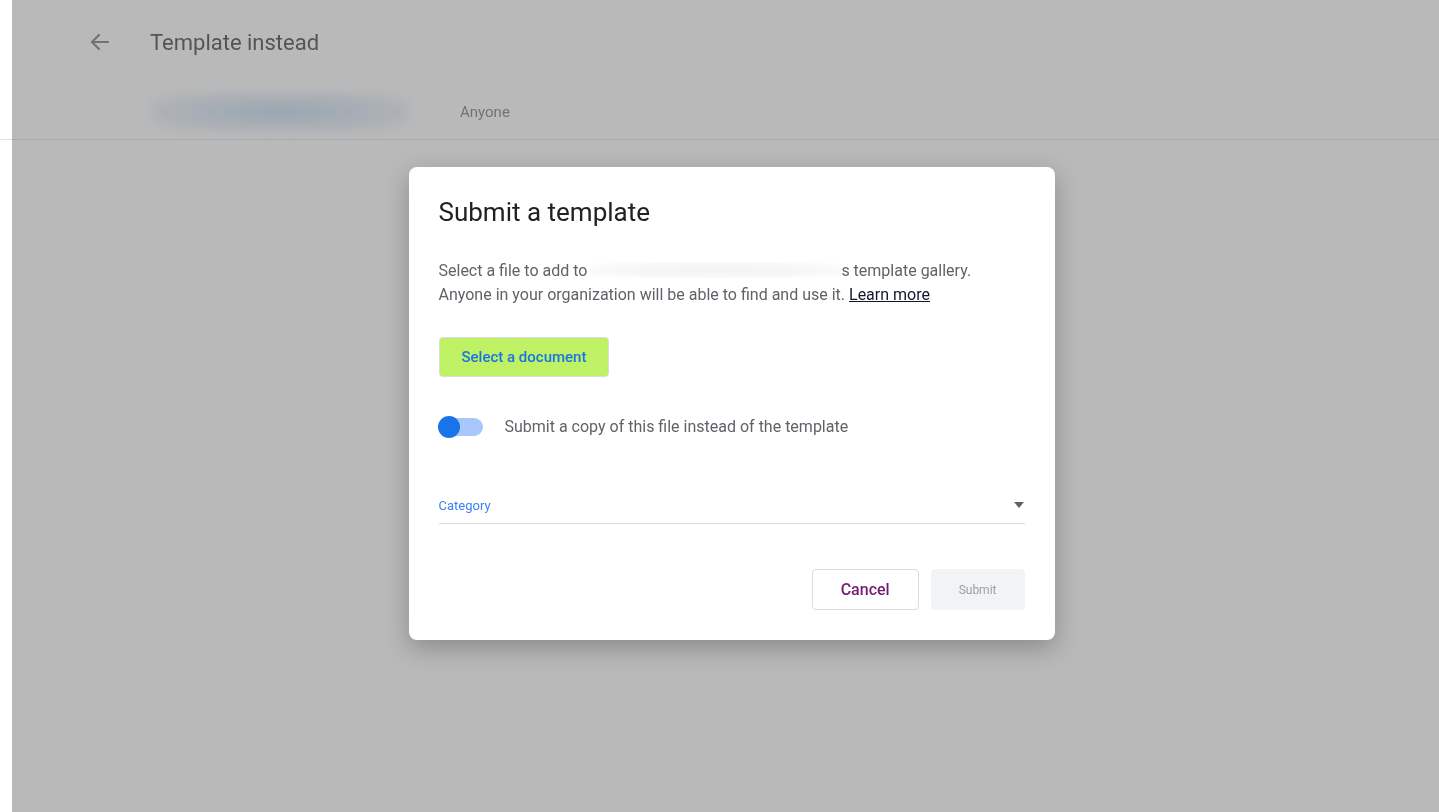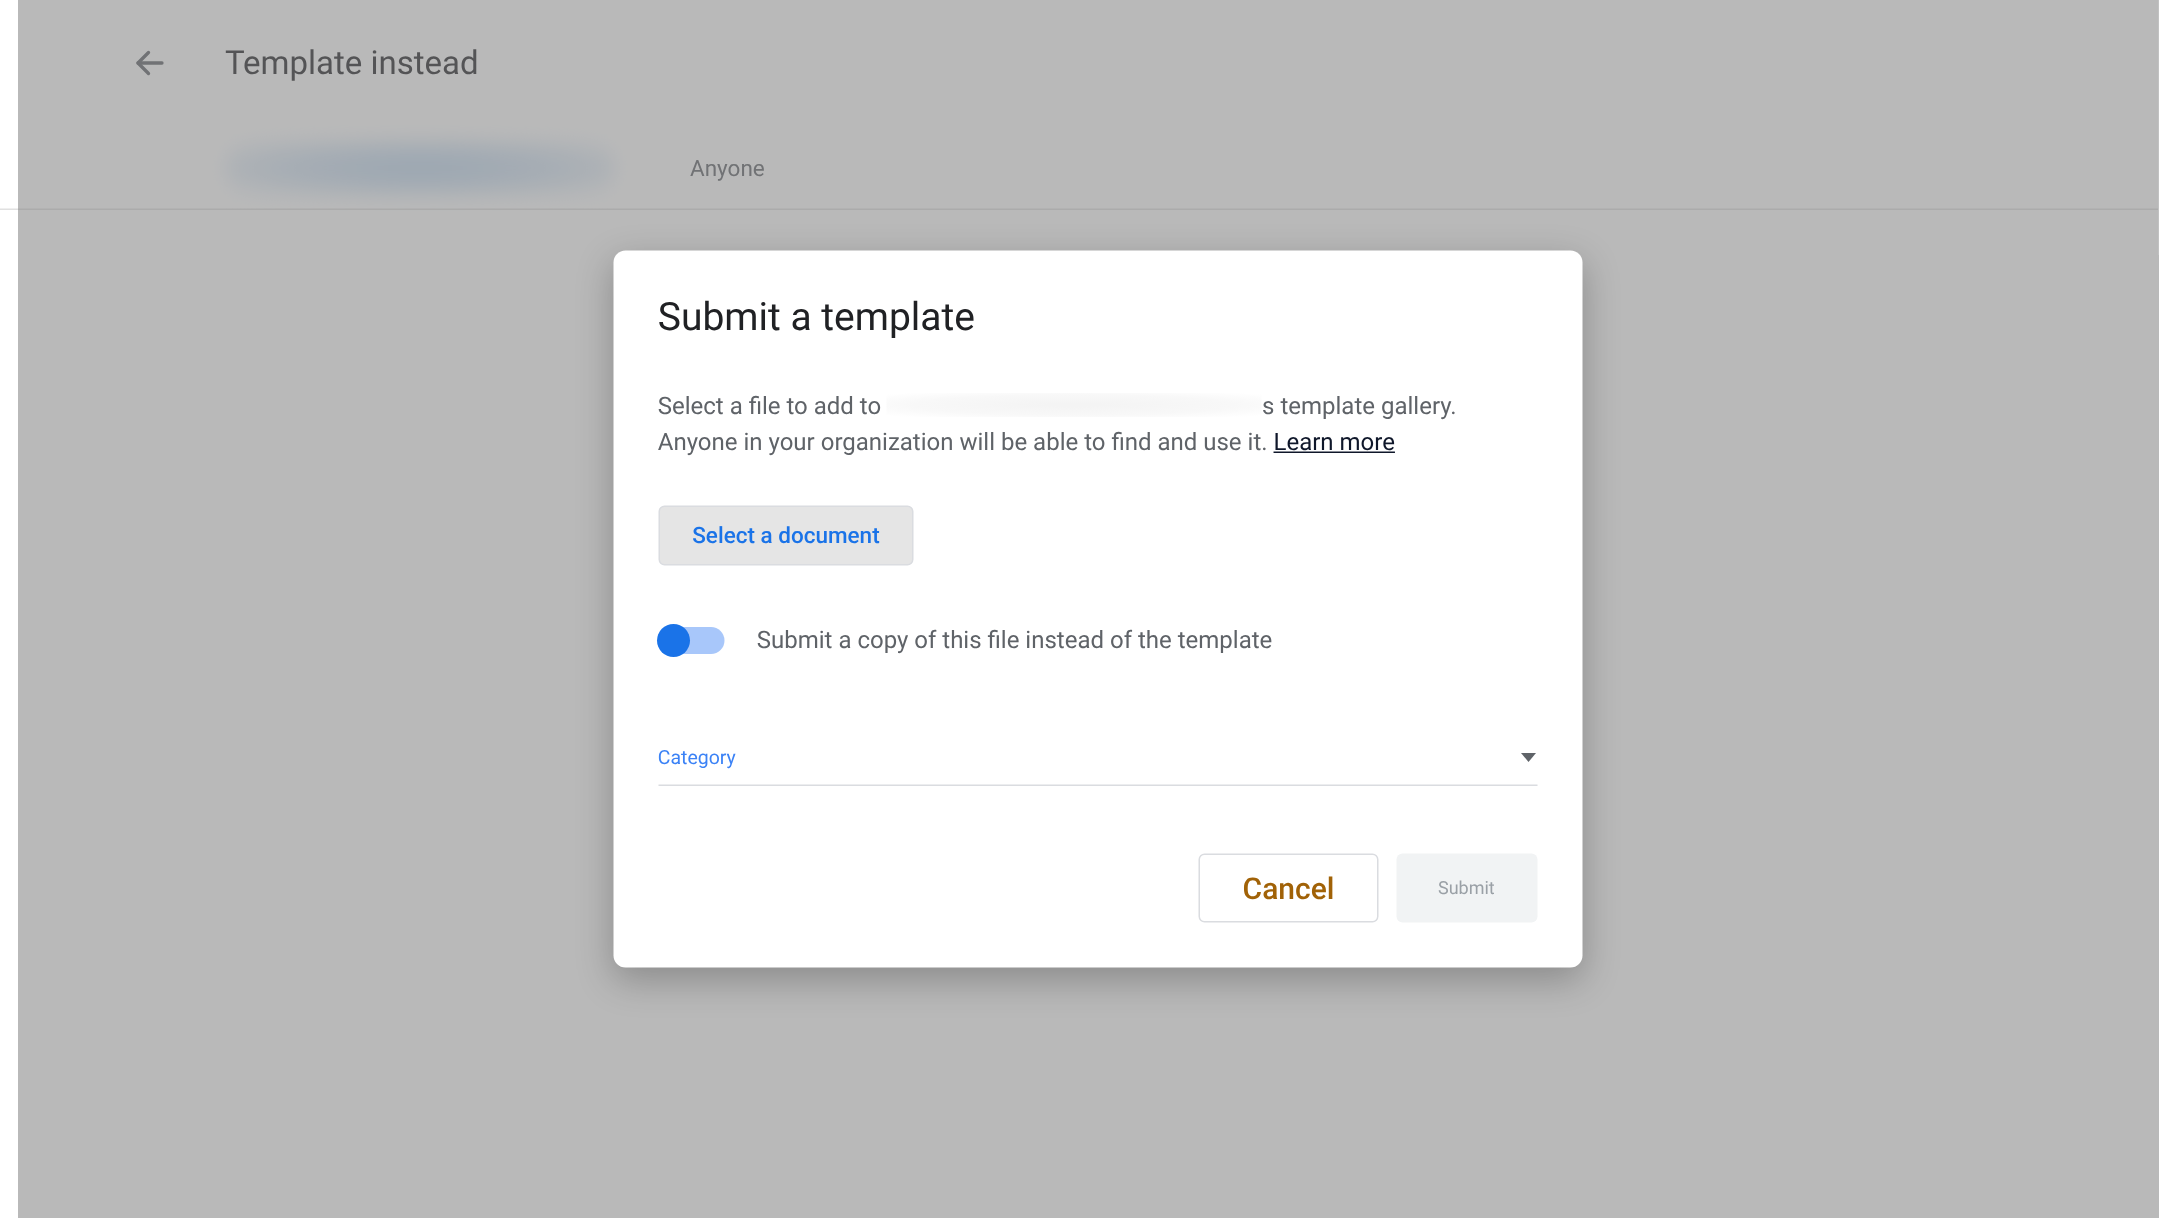--- a/index.html
+++ b/index.html
@@ -111,21 +111,21 @@
       color: #0f172a;
       text-decoration: underline;
       cursor: pointer;
     }
     .select-doc-btn {
       border: 1px solid #dadce0;
       border-radius: 4px;
       padding: 10px 22px;
       font-size: 15px;
       color: #1a73e8;
-      background: #e5e5e5;
+      background: #bef264;
       cursor: pointer;
       font-weight: 500;
       margin-bottom: 40px;
     }
     .toggle-row {
       display: flex;
       align-items: center;
       margin-bottom: 60px;
     }
     .toggle {
@@ -168,22 +168,22 @@
     }
     .modal-actions {
       display: flex;
       justify-content: flex-end;
       gap: 12px;
     }
     .cancel-btn {
       border: 1px solid #dadce0;
       border-radius: 4px;
       padding: 10px 28px;
-      font-size: 20px;
-      color: #a16207;
+      font-size: 16px;
+      color: #701a75;
       background: #fff;
       cursor: pointer;
       font-weight: 500;
     }
     .submit-btn {
       border: none;
       border-radius: 4px;
       padding: 10px 28px;
       font-size: 12px;
       color: #9aa0a6;

